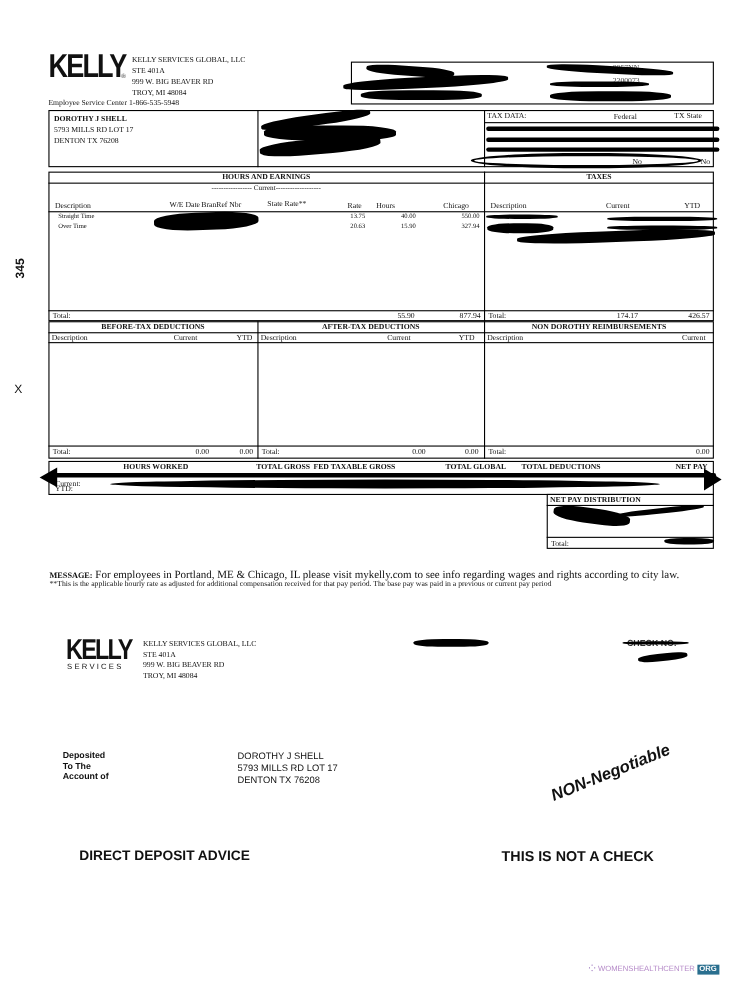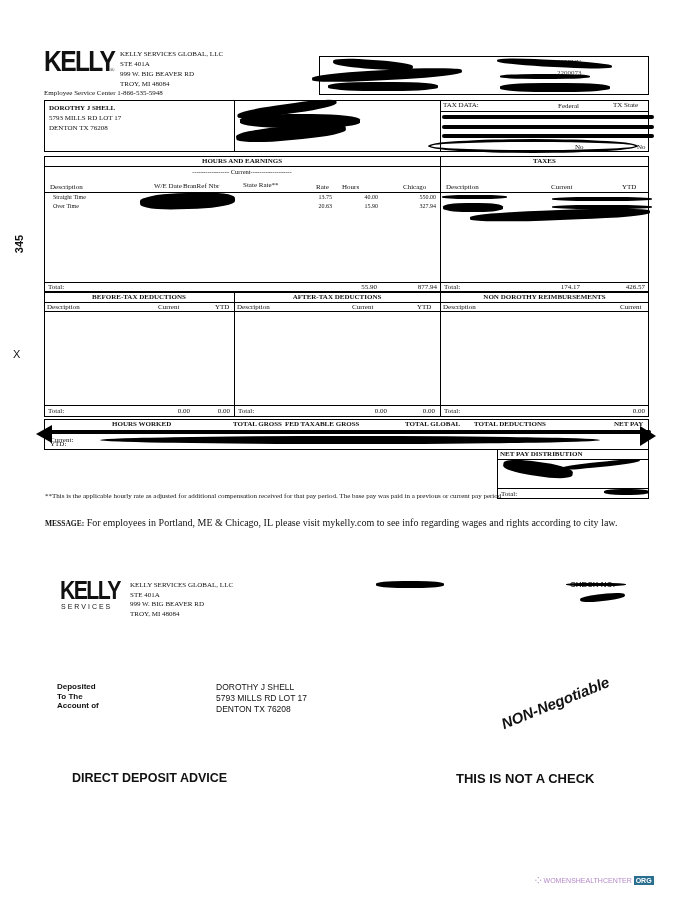--- a/index.html
+++ b/index.html
@@ -159,21 +159,21 @@
 
 <div class="box" style="left:497px;top:449px;width:152px;height:50px;"></div>
 <div class="abs t7 b" style="left:500px;top:450px;">NET PAY DISTRIBUTION</div>
 <div class="hline" style="left:497px;top:459px;width:152px;"></div>
 <div class="hline" style="left:497px;top:488px;width:152px;"></div>
 <div class="redact" style="left:503px;top:462px;width:70px;height:14px;transform:rotate(8deg);"></div>
 <div class="redact" style="left:560px;top:462px;width:80px;height:5px;transform:rotate(-6deg);"></div>
 <div class="abs t7" style="left:501px;top:490px;">Total:</div>
 <div class="redact" style="left:604px;top:489px;width:45px;height:6px;"></div>
 
-<div class="abs" style="left:45px;top:492px;font-size:7px;white-space:nowrap;">**This is the applicable hourly rate as adjusted for additional compensation received for that pay period.  The base pay was paid in a previous or current pay period</div>
+<div class="abs" style="left:45px;top:527px;font-size:7px;white-space:nowrap;">**This is the applicable hourly rate as adjusted for additional compensation received for that pay period.  The base pay was paid in a previous or current pay period</div>
 <div class="abs" style="left:45px;top:517px;width:580px;font-size:10px;line-height:11px;">
   <span class="b" style="font-size:7.5px;">MESSAGE:</span>
   <span>For employees in Portland, ME &amp; Chicago, IL please visit mykelly.com to see info regarding wages and rights according to city law.</span>
 </div>
 
 <div class="abs logo-kelly" style="left:60px;top:575px;font-size:26px;">KELLY</div>
 <div class="abs sans" style="left:61px;top:603px;font-size:7px;letter-spacing:2px;">SERVICES</div>
 <div class="abs t7" style="left:130px;top:581px;line-height:9.5px;">
   <div>KELLY SERVICES GLOBAL, LLC</div>
   <div>STE 401A</div>

